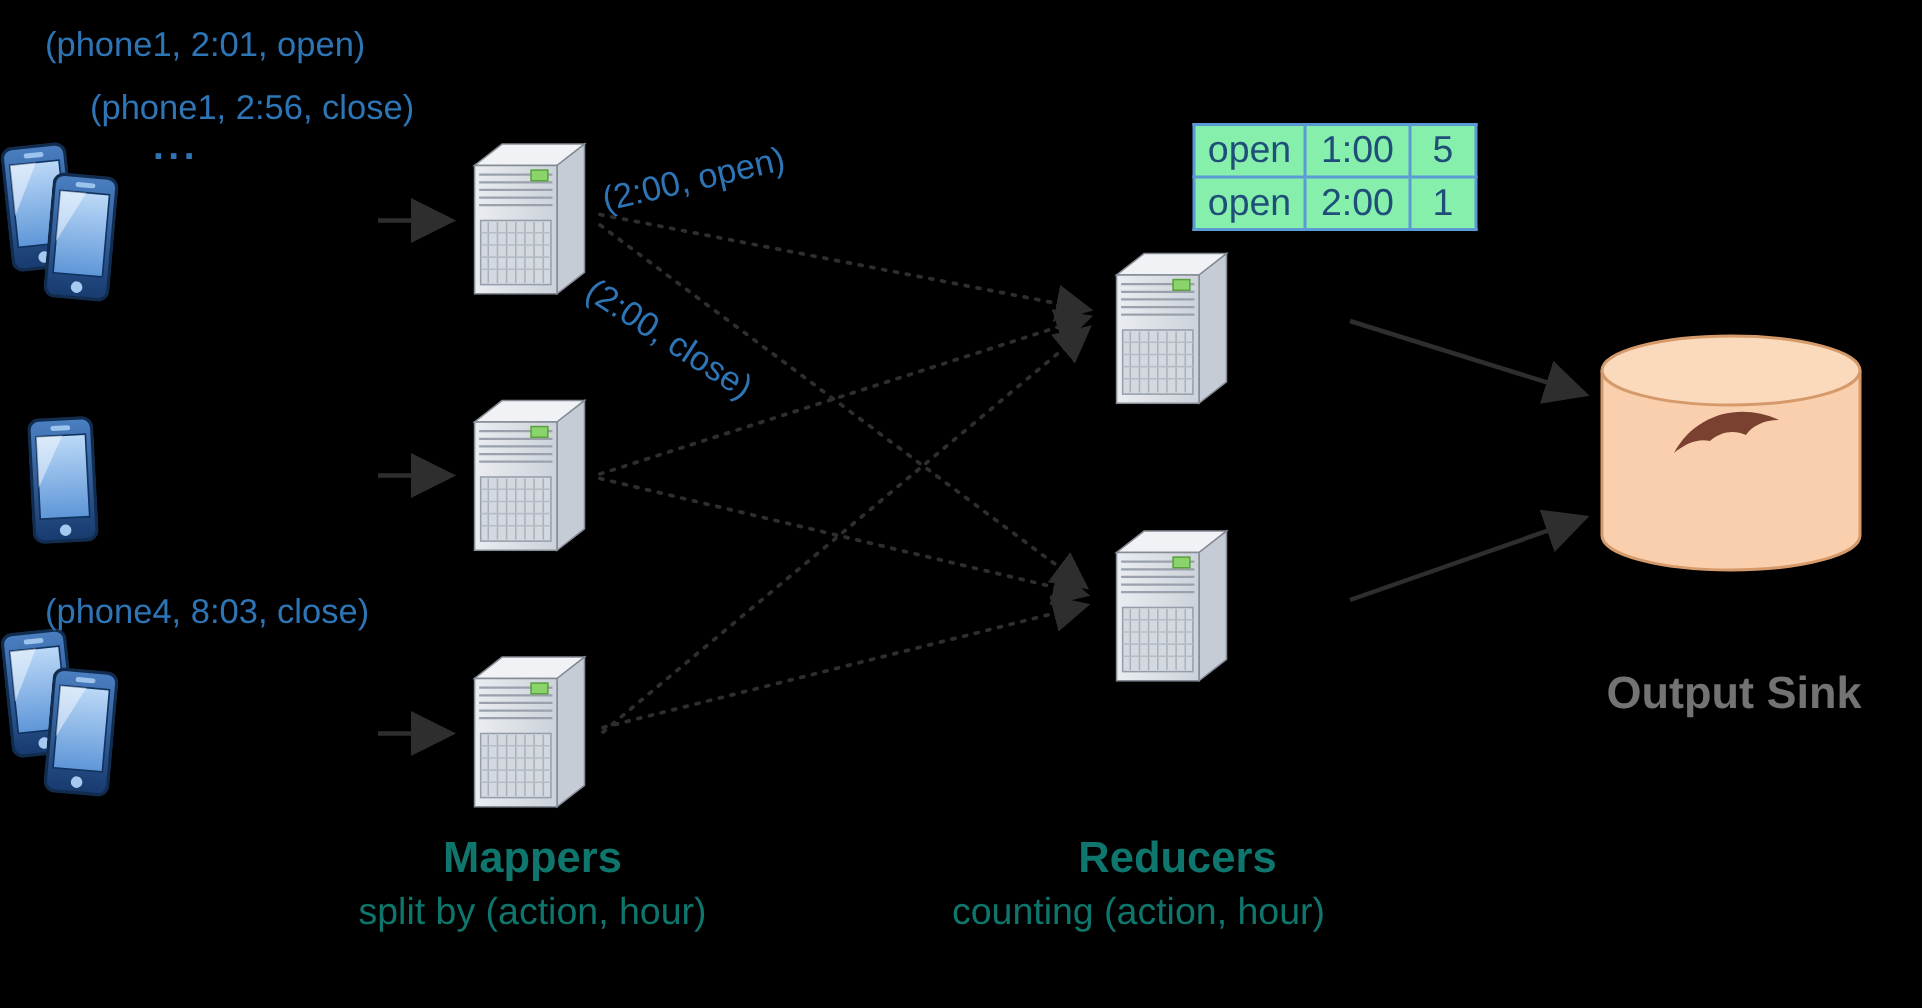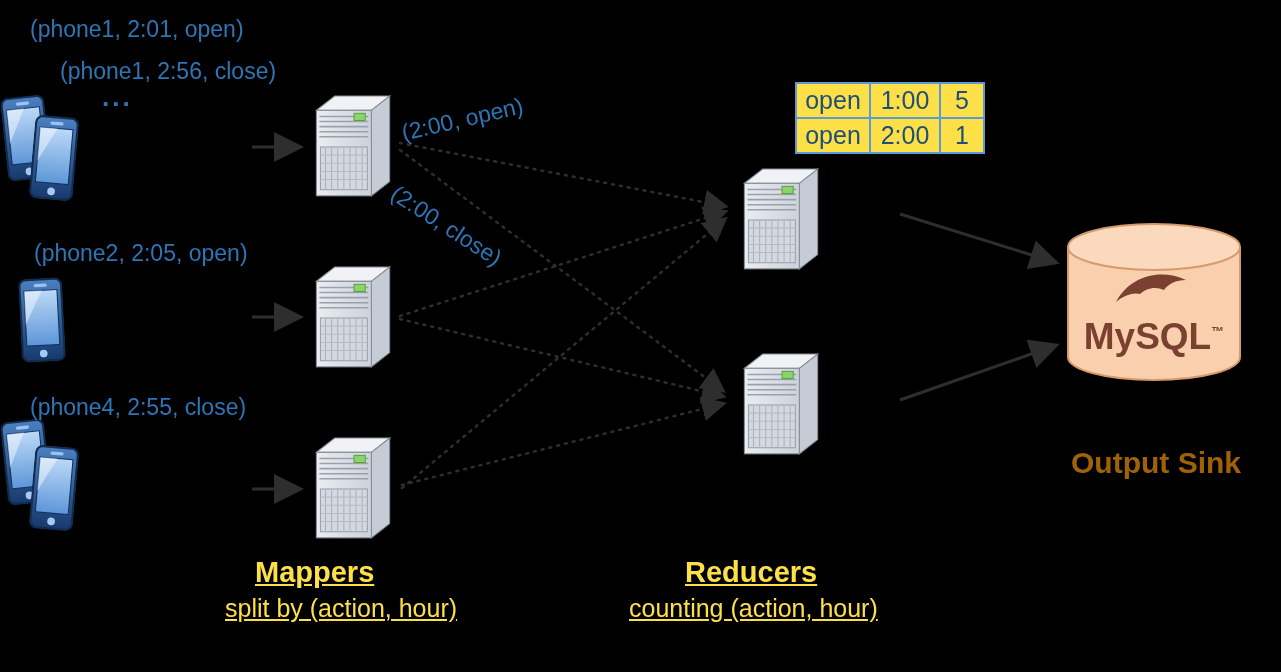--- a/index.html
+++ b/index.html
@@ -12,31 +12,31 @@
     color:#2e75b6;font-size:23px;white-space:nowrap;
     font-family:"Liberation Sans",sans-serif;
   }
   .dots{font-size:26px;font-weight:bold;letter-spacing:3px;color:#2e75b6;}
   .edge-label{
     color:#2e75b6;font-size:23px;white-space:nowrap;
     transform-origin:left center;
   }
   table.ev{border-collapse:collapse;}
   table.ev td{
-    border:2px solid #5b9bd5;background:#fde047;color:#1f4e79;
+    border:2px solid #5b9bd5;background:#86efac;color:#1f4e79;
     font-size:25px;line-height:33px;padding:0 8px;text-align:center;
     font-family:"Liberation Sans",sans-serif;
   }
   td.c-action{min-width:56px;}
   td.c-hour{min-width:52px;}
   td.c-count{min-width:26px;}
-  .caption{color:#fde047;white-space:nowrap;text-decoration:underline;}
+  .caption{color:#0f766e;text-align:center;white-space:nowrap;}
   .caption-title{font-size:29px;font-weight:600;}
   .caption-sub{font-size:25px;}
-  .sink-caption{color:#a16207;font-size:30px;font-weight:bold;text-align:center;white-space:nowrap;}
+  .sink-caption{color:#737373;font-size:30px;font-weight:bold;text-align:center;white-space:nowrap;}
   .mysql-label{
     color:#7a4030;font-size:37px;font-weight:bold;text-align:center;white-space:nowrap;
   }
   .mysql-label sup{font-size:13px;font-weight:bold;}
 </style>
 </head>
 <body>
 
 <div class="canvas">
 
@@ -149,45 +149,41 @@
     <g>
       <path d="M1068,247 v110 a86,23 0 0 0 172,0 v-110" fill="#f9cfad" stroke="#d69a6a" stroke-width="2"></path>
       <ellipse cx="1154" cy="247" rx="86" ry="23" fill="#fbd9bd" stroke="#d69a6a" stroke-width="2"></ellipse>
       <path d="M1116,302 c14,-26 44,-34 70,-22 c-10,0 -18,4 -22,10 c-8,-4 -18,-2 -24,4 c-8,-2 -17,2 -24,8 z" fill="#7a4030"></path>
     </g>
   </svg>
 
   <div class="abs event-text" style="left:30px;top:16px">(phone1, 2:01, open)</div>
   <div class="abs event-text" style="left:60px;top:58px">(phone1, 2:56, close)</div>
   <div class="abs dots" style="left:102px;top:82px">...</div>
-  <div class="abs event-text" style="left:34px;top:240px">(phone2, 2:05, open)</div>
-  <div class="abs event-text" style="left:30px;top:394px">(phone4, 2:55, close)</div>
+  <div class="abs event-text" style="left:30px;top:394px">(phone4, 8:03, close)</div>
 
   <div class="abs edge-label" style="left:402px;top:120px;transform:rotate(-13deg)">(2:00, open)</div>
   <div class="abs edge-label" style="left:393px;top:178px;transform:rotate(33deg)">(2:00, close)</div>
 
   <table class="ev abs" style="left:795px;top:82px">
     <tbody>
         <tr>
       <td class="c-action">open</td>
       <td class="c-hour">1:00</td>
       <td class="c-count">5</td>
     </tr>
     <tr>
       <td class="c-action">open</td>
       <td class="c-hour">2:00</td>
       <td class="c-count">1</td>
     </tr>
   </tbody>
     </table>
 
 
-  <div class="abs mysql-label" style="left:1080px;top:316px;width:148px">
-    <span>MySQL</span><sup>™</sup>
-  </div>
 
   <div class="abs sink-caption" style="left:1058px;top:446px;width:196px">Output Sink</div>
 
   <div class="abs caption caption-title" style="left:255px;top:556px;width:200px">Mappers</div>
   <div class="abs caption caption-sub" style="left:225px;top:594px;width:260px">split by (action, hour)</div>
 
   <div class="abs caption caption-title" style="left:685px;top:556px;width:200px">Reducers</div>
   <div class="abs caption caption-sub" style="left:629px;top:594px;width:260px">counting (action, hour)</div>
 
 </div>

